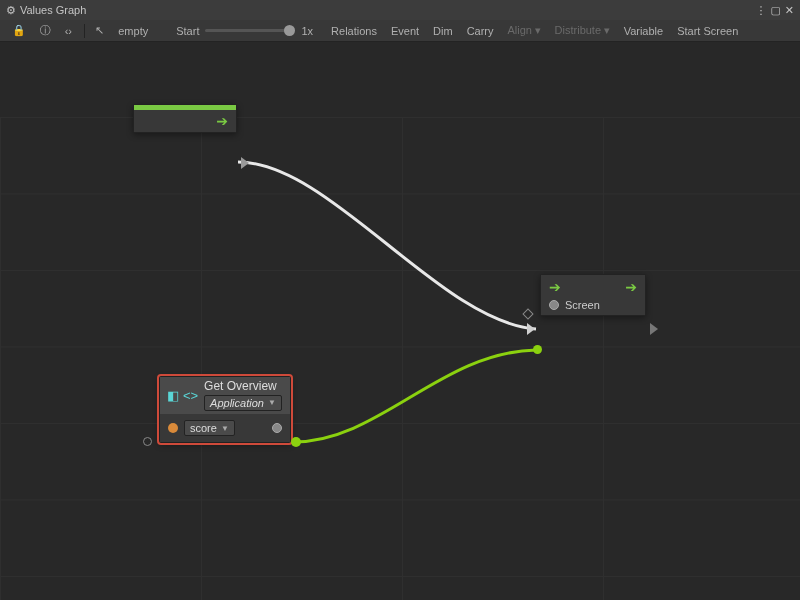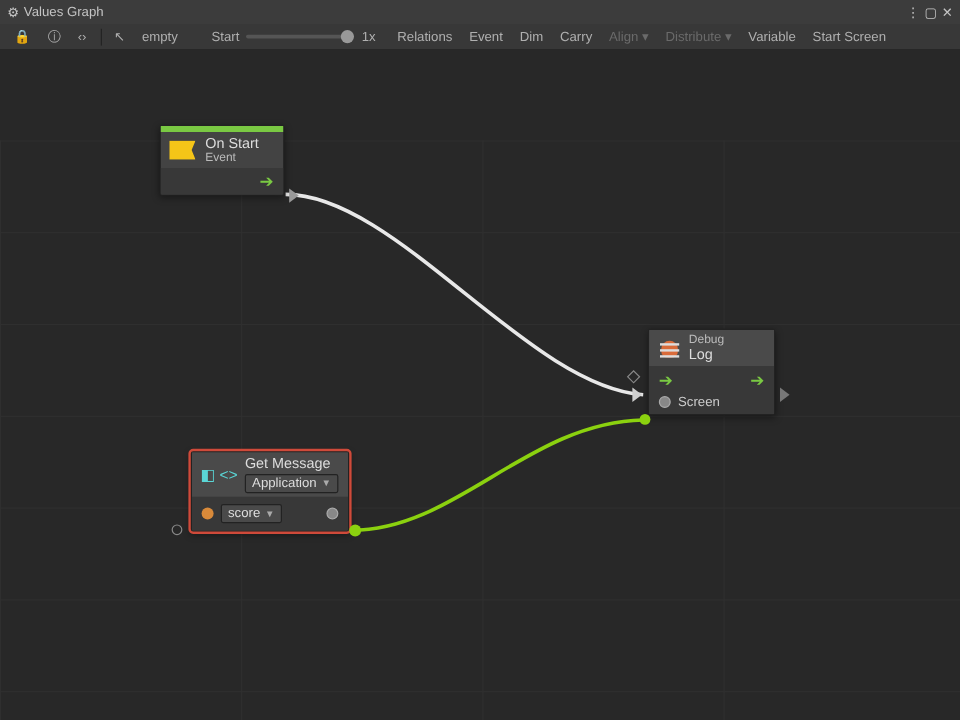--- a/index.html
+++ b/index.html
@@ -79,63 +79,49 @@
 <div class="canvas">
   <div class="grid"></div>
 
   <svg class="wires">
     <path d="M 238 120 C 330 120, 440 280, 536 287" stroke="#e8e8e8" stroke-width="3" fill="none"></path>
     <path d="M 293 400 C 380 400, 440 310, 536 308" stroke="#8bd10f" stroke-width="3" fill="none"></path>
   </svg>
 
   <div class="node" style="left:133px; top:62px; width:104px;">
     <div class="bar" style="background:#7ac943;"></div>
-    <div class="node-header">
-      <span class="flag"></span>
-      <span class="txt">
-        <span>On Start</span>
-        <span class="t2">Event</span>
-      </span>
-    </div>
     <div class="node-body" style="height:22px; display:flex; justify-content:flex-end; align-items:center;">
       <span style="color:#7ac943; font-size:14px;">➔</span>
     </div>
   </div>
   <span class="tri out" style="position:absolute; left:241px; top:115px;"></span>
 
   <div class="node" style="left:540px; top:232px; width:106px;">
-    <div class="node-header" style="background:#4a4a4a;">
-      <span class="bug"></span>
-      <span class="txt">
-        <span class="t2">Debug</span>
-        <span>Log</span>
-      </span>
-    </div>
     <div class="node-body" style="padding:4px 8px;">
       <div style="display:flex; justify-content:space-between; align-items:center; margin-bottom:4px;">
         <span style="color:#7ac943; font-size:14px;">➔</span>
         <span style="color:#7ac943; font-size:14px;">➔</span>
       </div>
       <div style="display:flex; align-items:center; gap:6px;">
         <span class="port data"></span>
         <span style="font-size:11px; color:#ccc;">Screen</span>
       </div>
     </div>
   </div>
   <span class="tri in" style="position:absolute; left:527px; top:281px;"></span>
   <span style="position:absolute; left:533px; top:303px; width:9px; height:9px; border-radius:50%; background:#8bd10f;"></span>
   <span class="tri out" style="position:absolute; left:650px; top:281px; border-left-color:#777;"></span>
   <span style="position:absolute; left:524px; top:268px; width:8px; height:8px; border:1px solid #888; transform:rotate(45deg);"></span>
 
   <div class="node sel" style="left:159px; top:334px; width:132px;">
     <div class="node-header" style="background:#4a4a4a;">
       <span style="margin-right:6px; font-size:13px; color:#5ad6d6;">◧ &lt;&gt;</span>
       <span class="txt">
-        <span>Get Message</span>
-        <span class="dropdown" style="margin-top:2px;">
+        <span>Get Overview</span>
+        <span class="dropdown" style="margin-top:2px;font-style:italic;">
           <span>Application</span>
             <span class="chev">▼</span>
         </span>
       </span>
     </div>
     <div class="node-body" style="display:flex; align-items:center; gap:6px; padding:6px 8px;">
       <span class="port orange"></span>
       <span class="dropdown">
         <span>score</span>
           <span class="chev">▼</span>

